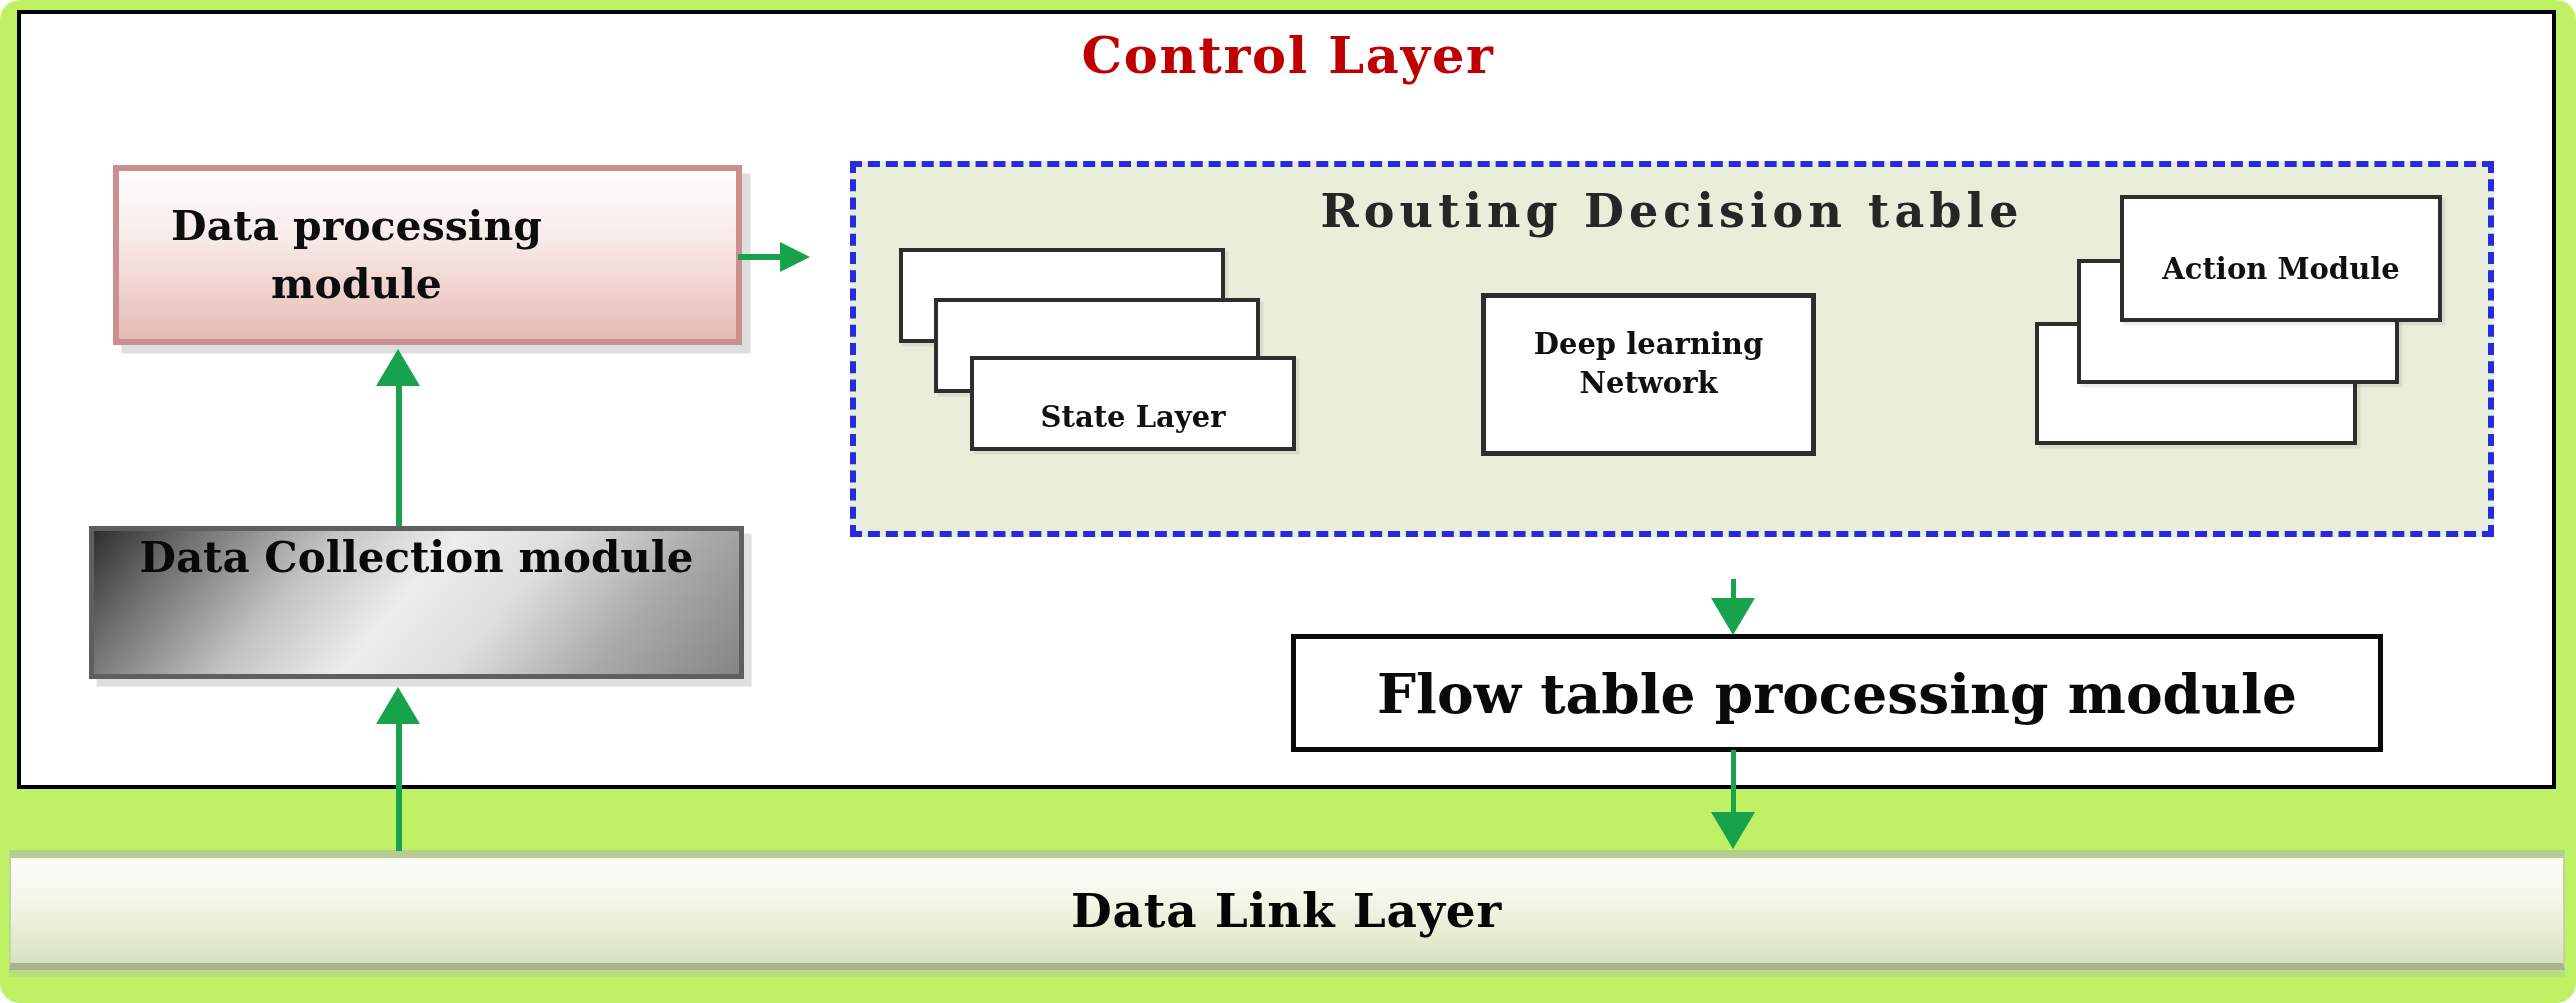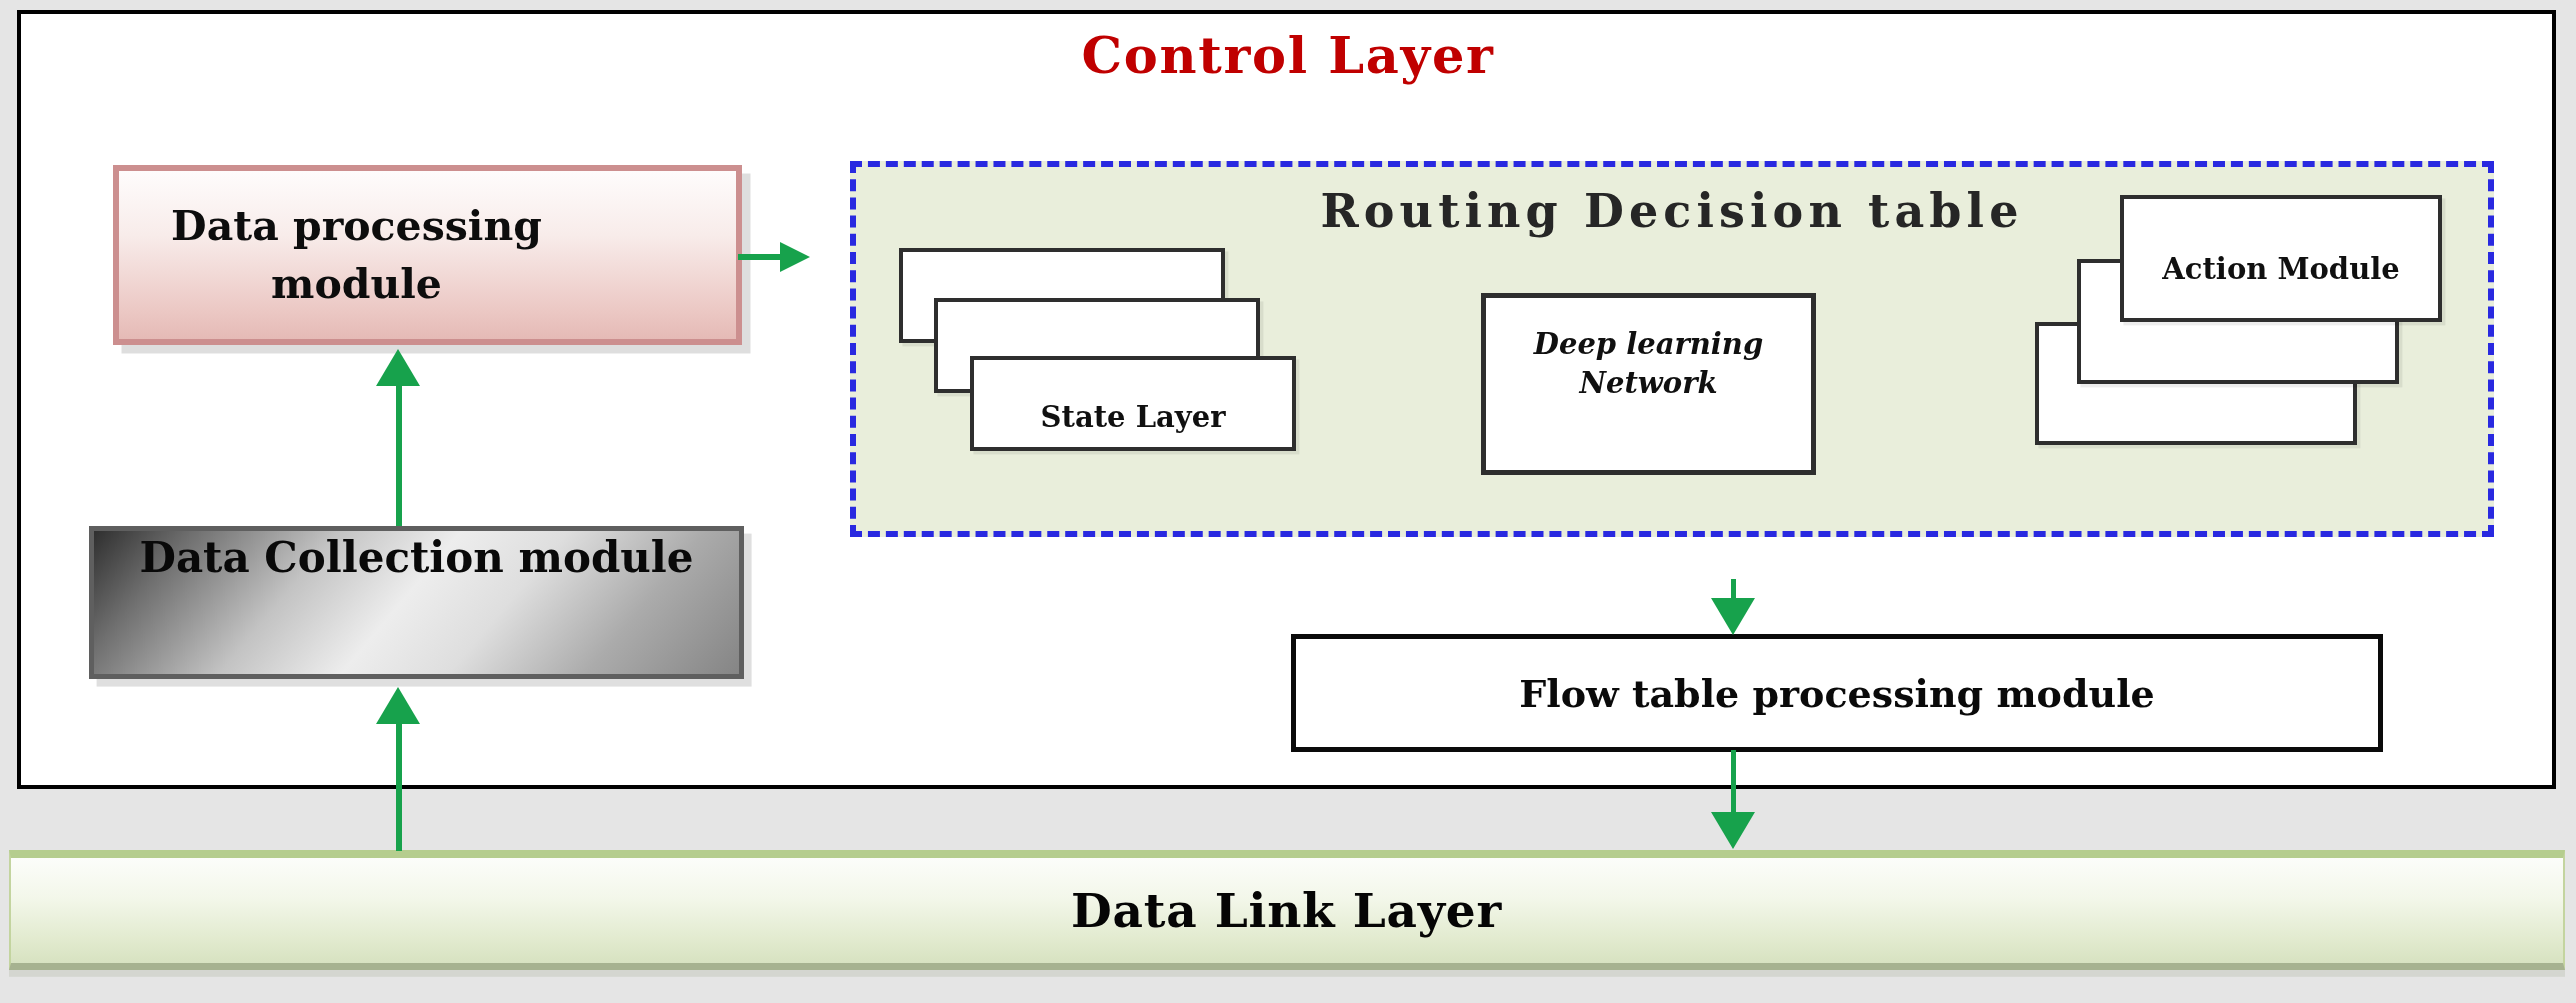--- a/index.html
+++ b/index.html
@@ -1,21 +1,22 @@
 <!DOCTYPE html>
 <html style="font-size:13.6px"><head>
 <meta charset="utf-8">
 <style>
   html,body{margin:0;padding:0;background:#ffffff;}
   .canvas{
     position:relative;
     width:2576px;height:1003px;
-    background:#e5e5e5;
+    background:#bef264;
     font-family:"DejaVu Serif","Liberation Serif",serif;
     overflow:hidden;
+    border-radius:20px;
   }
   
   .outer-box{
     position:absolute;left:17px;top:10.2px;width:2539px;height:779px;
     border:4.2px solid #000000;background:#ffffff;box-sizing:border-box;
   }
   .control-title{
     position:absolute;left:0;right:0;top:25.4px;text-align:center;
     font-size:51px;font-weight:bold;color:#c00000;letter-spacing:1.7px;
   }
@@ -47,32 +48,32 @@
     font-size:46px;font-weight:bold;color:#262626;letter-spacing:5.1px;
   }
   
   .white-box{
     position:absolute;box-sizing:border-box;background:#ffffff;
     border:4.2px solid #2e2e2e;box-shadow:3.4px 3.4px 0 rgba(0,0,0,0.07);
     display:flex;align-items:center;justify-content:center;text-align:center;
   }
   .white-box .label{font-size:29px;font-weight:bold;color:#101010;margin-top:26px;}
   .deep-box{
-    position:absolute;left:1481px;top:293px;width:335px;height:182px;
+    position:absolute;left:1481px;top:293px;width:335px;height:163px;
     box-sizing:border-box;background:#ffffff;border:5.1px solid #2e2e2e;
-    display:flex;align-items:flex-start;justify-content:center;text-align:center;font-style:italic;
+    display:flex;align-items:flex-start;justify-content:center;text-align:center;
   }
   .deep-box .label{padding-top:27px;max-width:254px;font-size:29px;font-weight:bold;color:#101010;line-height:1.35;}
   
   .flow-box{
     position:absolute;left:1291px;top:634px;width:1092px;height:118px;
     box-sizing:border-box;background:#ffffff;border:5.1px solid #0a0a0a;
     display:flex;align-items:center;justify-content:center;text-align:center;
   }
-  .flow-box .label{font-size:38px;font-weight:bold;color:#0a0a0a;}
+  .flow-box .label{font-size:55px;font-weight:bold;color:#0a0a0a;}
   
   .datalink-bar{
     position:absolute;left:8.5px;top:850px;width:2556px;height:120px;
     box-sizing:border-box;
     border:2.5px solid #c3d49f;border-top:8.5px solid #b5cd8e;border-bottom:7.6px solid #a6b290;
     background:linear-gradient(180deg,#fcfdfa 0%,#f3f7ea 38%,#e0e9cc 82%,#d7e2c1 100%);
     box-shadow:0 6.8px 0 rgba(180,185,170,0.35);
     display:flex;align-items:center;justify-content:center;text-align:center;
   }
   .datalink-bar .label{font-size:47px;font-weight:bold;color:#050505;letter-spacing:0.8px;}

